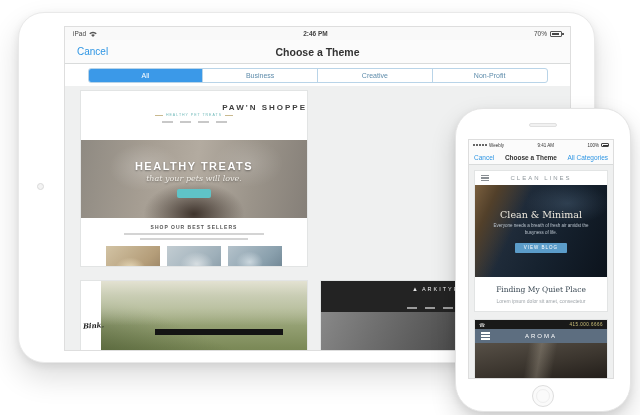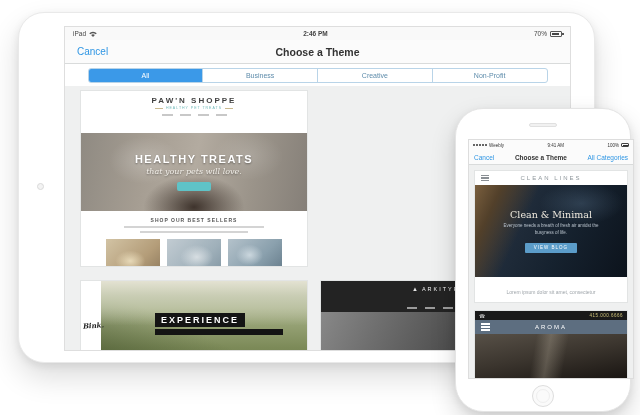--- a/index.html
+++ b/index.html
@@ -38,21 +38,21 @@
   .segitem.sel { background:#3b99e8; color:#fff; }
 
   .content { position:relative; height:266px; background:#eff0f0; overflow:hidden; }
   .card { position:absolute; background:#fff; border:1px solid #e2e4e4; overflow:hidden; }
   .card1 { left:15px; top:4px;  width:228px; height:177px; }
   .card2 { left:255px; top:4px; width:237px; height:177px; }
   .card3 { left:15px; top:194px; width:228px; height:150px; }
   .card4 { left:255px; top:194px; width:237px; height:150px; }
 
   
-  .p-head { text-align:center; padding:5px 0 3px; }
+  .p-head { text-align:right; padding:12px 0 3px; }
   .p-brand { font-size:8px; font-weight:bold; letter-spacing:2px; color:#3f3f3f; }
   .p-tag { font-size:3.5px; letter-spacing:1px; color:#6fb9b9; margin-top:1px;
            display:flex; align-items:center; justify-content:center; gap:3px; }
   .p-tag i { display:inline-block; width:8px; height:1px; background:#c9b98f; }
   .mini-nav { display:flex; justify-content:center; gap:7px; margin-top:4px; }
   .mini-nav i { width:11px; height:2px; background:#c8c8c8; }
   .p-hero { height:78px; margin-top:14px; position:relative; display:flex; flex-direction:column;
         align-items:center; justify-content:center;
         background:
           radial-gradient(70px 45px at 50% 95%, rgba(56,45,38,.95), rgba(56,45,38,0) 72%),
@@ -120,21 +120,21 @@
   .a-brand { font-size:5.5px; letter-spacing:2px; color:#f0f0f0; }
   .a-nav { position:absolute; top:26px; left:0; right:0; display:flex; justify-content:center; gap:8px; }
   .a-nav i { width:10px; height:1.5px; background:rgba(255,255,255,.55); }
 
   
   .iphone { position:absolute; left:455px; top:108px; width:176px; height:304px;
         background:#fff; border:1px solid #e4e4e4; border-radius:28px;
         box-shadow:0 12px 26px rgba(0,0,0,.16), 0 3px 8px rgba(0,0,0,.08); z-index:10; }
   .speaker { position:absolute; left:50%; transform:translateX(-50%); top:14px; width:28px; height:4px;
         border-radius:3px; background:#f1f1f1; border:1px solid #e0e0e0; }
-  .iphone-screen { position:absolute; left:12px; top:30px; width:166px; height:240px;
+  .iphone-screen { position:absolute; left:12px; top:30px; width:146px; height:240px;
         background:#4d7c0f; border:1px solid #ddd; overflow:hidden; }
   .home { position:absolute; left:50%; transform:translateX(-50%); top:276px; width:22px; height:22px;
         border-radius:50%; border:1px solid #dedede; background:#fafafa; }
   .home:after { content:""; position:absolute; inset:3px; border-radius:50%; border:1px solid #eee; }
 
   .ph-status { height:10px; display:flex; align-items:center; justify-content:space-between;
         padding:0 4px; font-size:4.5px; color:#333; background:#fbfbfb; }
   .sig { display:flex; gap:1px; margin-right:2px; }
   .sig i { width:2px; height:2px; border-radius:50%; background:#333; display:block; }
   .ph-batt { width:8px; height:4px; border:1px solid #444; border-radius:1px; position:relative; margin-left:2px; }
@@ -253,21 +253,20 @@
           </div>
         </div>
       </div>
 
 
       <div class="card card3">
         <div class="b-side">
           <div class="b-logo">Bink.</div>
         </div>
         <div class="b-photo">
-          <div class="b-chip">EXPERIENCE</div>
           <div class="b-chip2"></div>
 
         </div>
       </div>
 
       <div class="card card4">
         <div class="a-img"></div>
         <div class="a-head">
           <span class="a-tri">▲</span>
           <span class="a-brand">ARKITYPE</span>
@@ -325,20 +324,21 @@
               <i></i>
             </span>
           <span class="cl-title">CLEAN LINES</span>
         </div>
         <div class="cl-hero">
           <div class="cl-hero-title">Clean &amp; Minimal</div>
           <div class="cl-hero-text">Everyone needs a breath of fresh air amidst the busyness of life.</div>
           <div class="cl-btn">VIEW BLOG</div>
         </div>
         <div class="cl-post">
+          <div class="cl-post-title">Finding My Quiet Place</div>
           <div class="cl-post-ex">Lorem ipsum dolor sit amet, consectetur</div>
         </div>
       </div>
 
       <div class="ph-card ar-card">
         <div class="ar-topbar">
           <span class="ar-phoneicon">☎</span>
           <span class="ar-phonenum">415.000.6666</span>
         </div>
         <div class="ar-nav">

